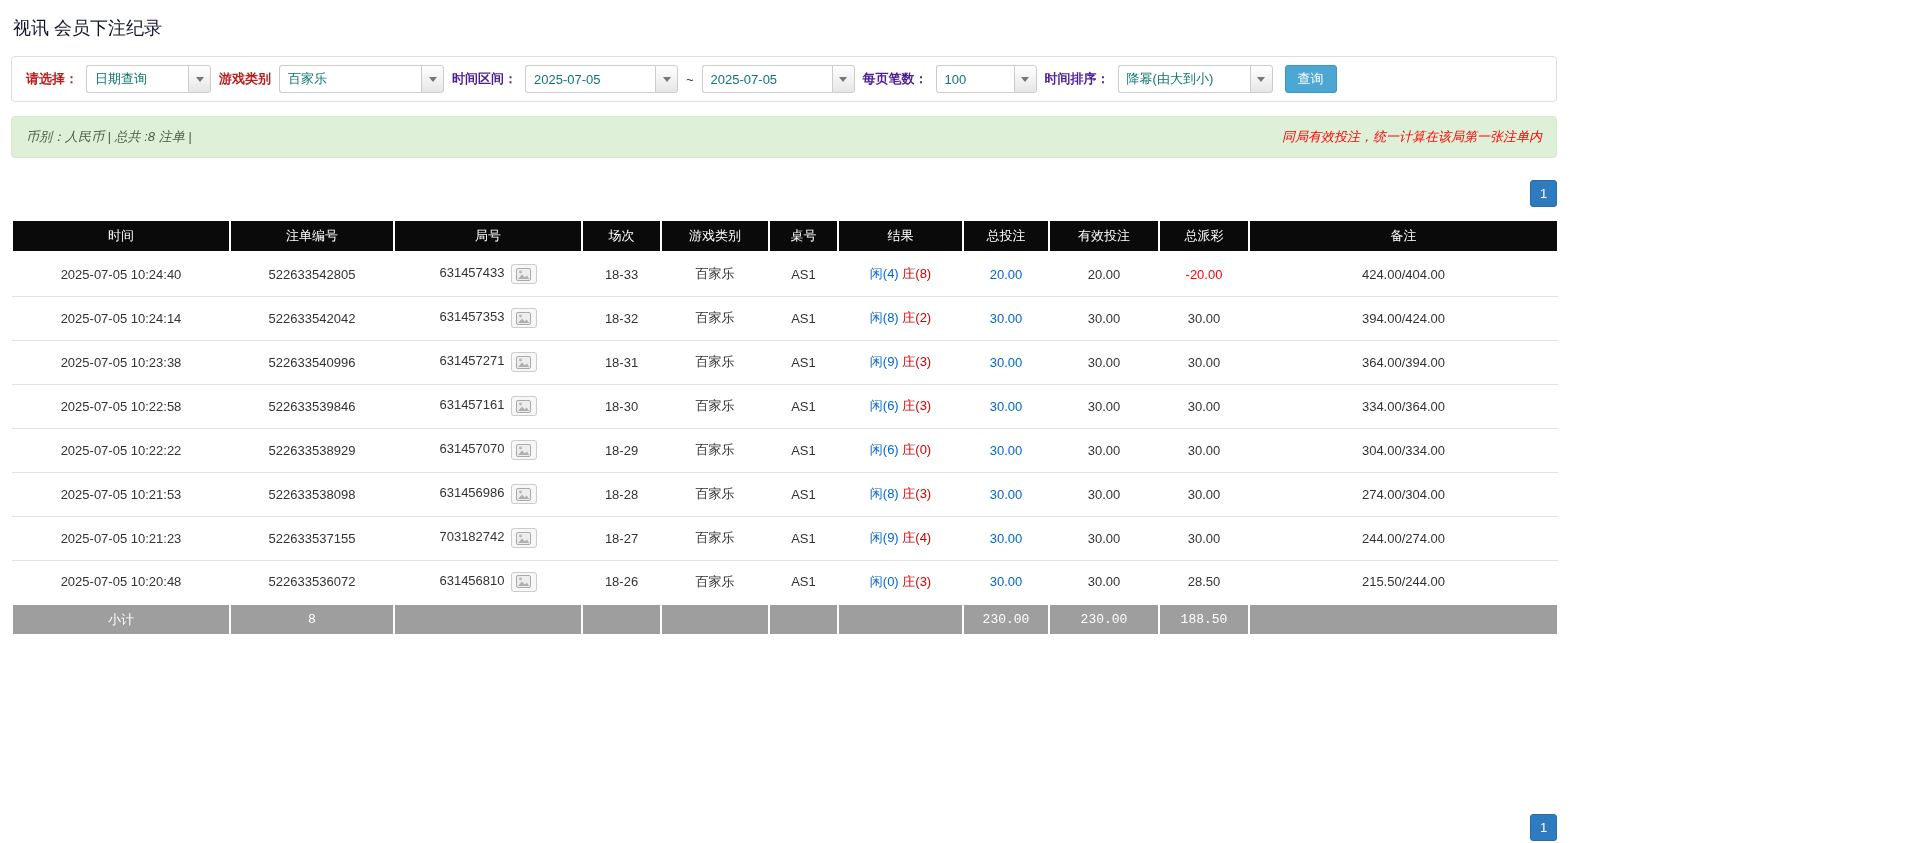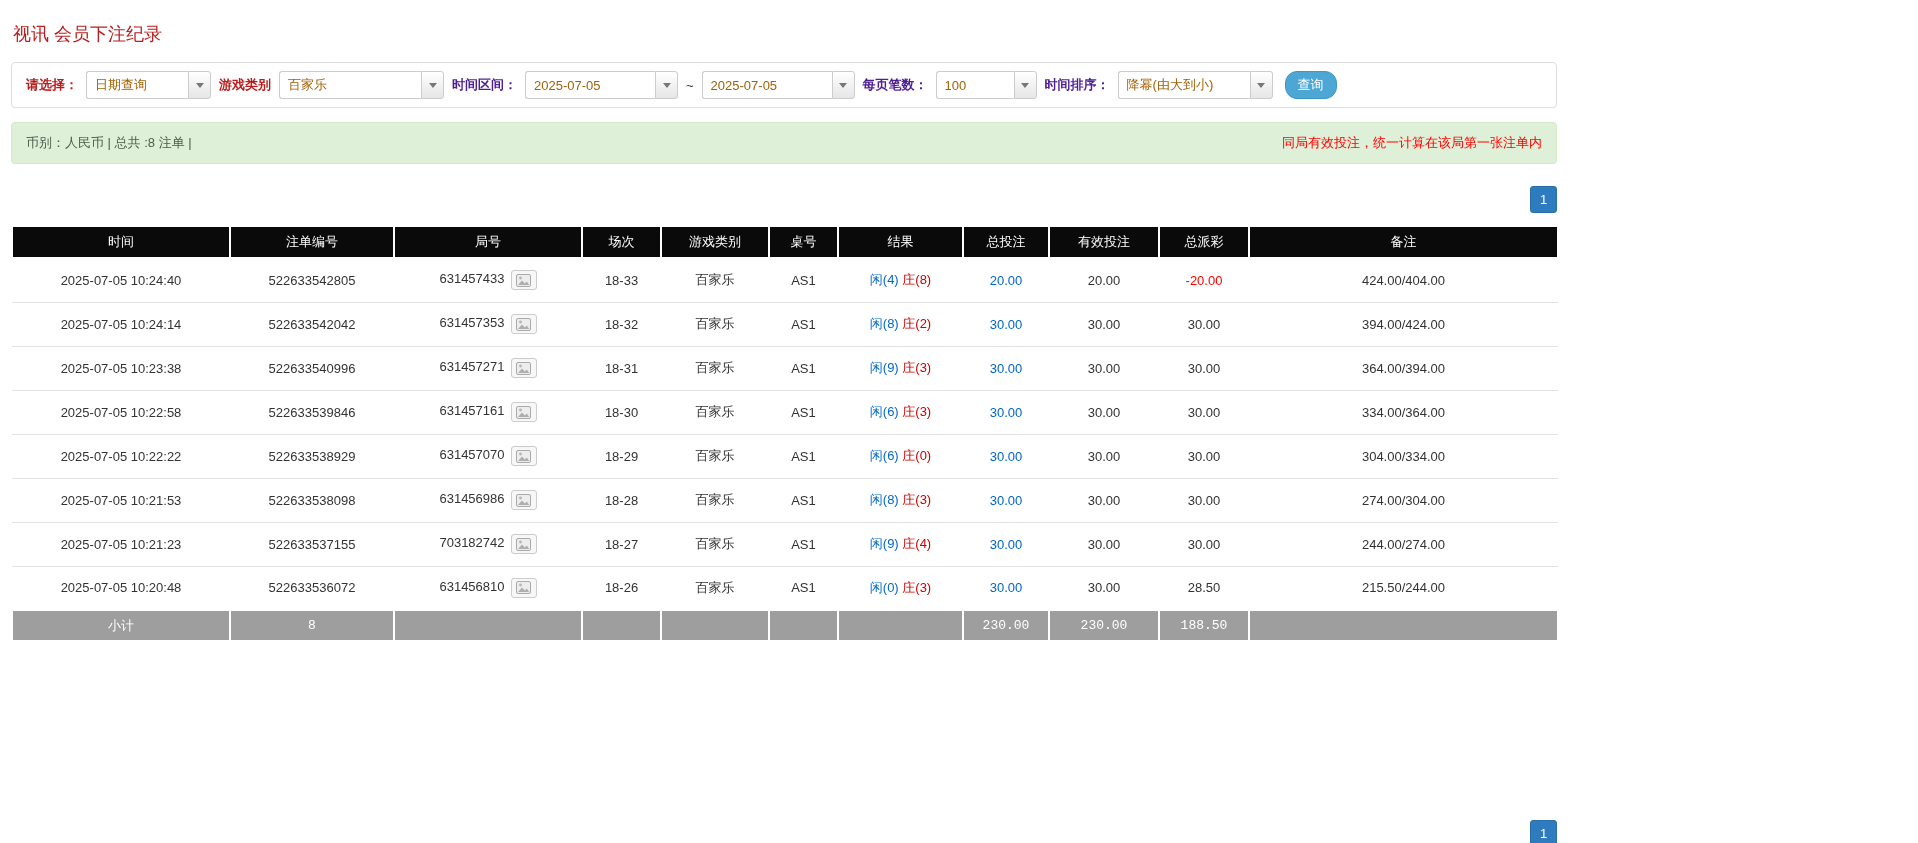--- a/index.html
+++ b/index.html
@@ -3,60 +3,60 @@
 <meta charset="utf-8">
 <style>
   * { box-sizing: border-box; margin: 0; padding: 0; }
   html, body { background: #fff; }
   body {
     width: 1918px; height: 843px; overflow: hidden;
     font-family: "Liberation Sans", "DejaVu Sans", sans-serif;
     color: #333;
   }
   .page { padding: 10px 11px; }
-  .page-title { font-size: 18px; font-weight: 500; color: #b91c1c; margin: 12px 0 16px 2px; }
+  .page-title { font-size: 18px; font-weight: 500; color: #0f172a; margin: 6px 0 16px 2px; }
 
   
   .filter-bar {
     width: 1546px; display: flex; align-items: center; gap: 8px;
     border: 1px solid #ddd; border-radius: 4px; background: #fff;
     padding: 8px 14px; margin-bottom: 14px; height: 46px;
   }
   .flabel { font-size: 13px; font-weight: bold; color: #b91c1c; white-space: nowrap; }
   .flabel.blue { color: #4c1d95; }
   .combo { display: flex; height: 28px; flex: 0 0 auto; }
   .combo input {
     height: 28px; border: 1px solid #ccc; border-right: none;
     border-radius: 3px 0 0 3px; padding: 0 8px; font-size: 13px;
-    color: #a16207; font-family: inherit; outline: none; background: #fff;
+    color: #0f766e; font-family: inherit; outline: none; background: #fff;
   }
   .combo-btn {
     width: 23px; height: 28px; border: 1px solid #ccc;
     background: linear-gradient(#ffffff, #e6e6e6);
     border-radius: 0 3px 3px 0; cursor: pointer;
     display: flex; align-items: center; justify-content: center;
   }
   .caret { width: 0; height: 0; border-left: 4px solid transparent; border-right: 4px solid transparent; border-top: 5px solid #777; }
   .w-query { width: 102px; }
   .w-game  { width: 142px; }
   .w-date  { width: 130px; }
   .w-size  { width: 78px; }
   .w-sort  { width: 132px; }
   .tilde { font-size: 13px; color: #333; }
   .search-btn {
     height: 28px; padding: 0 12px; margin-left: 4px;
-    background: #4da7d4; border: 1px solid #3e98c4; border-radius: 12px;
+    background: #4da7d4; border: 1px solid #3e98c4; border-radius: 3px;
     color: #fff; font-size: 13px; font-family: Liberation Mono, monospace; cursor: pointer;
   }
 
   
   .summary {
     width: 1546px; display: flex; justify-content: space-between; align-items: center;
     background: #dff0d8; border: 1px solid #d6e9c6; border-radius: 4px;
-    padding: 12px 14px; font-size: 13px; height: 42px;
+    padding: 12px 14px; font-size: 13px; height: 42px; font-style: italic;
   }
   .summary-left { color: #4a5d4a; }
   .summary-right { color: #ff0000; }
 
   
   .pager { width: 1546px; display: flex; justify-content: flex-end; margin: 22px 0 12px; }
   .pager.bottom { margin: 178px 0 0; }
   .page-btn {
     min-width: 27px; height: 27px; background: #2f7bbf; border: 1px solid #2a6da9;
     border-radius: 3px; color: #fff; font-size: 13px; font-family: inherit;

